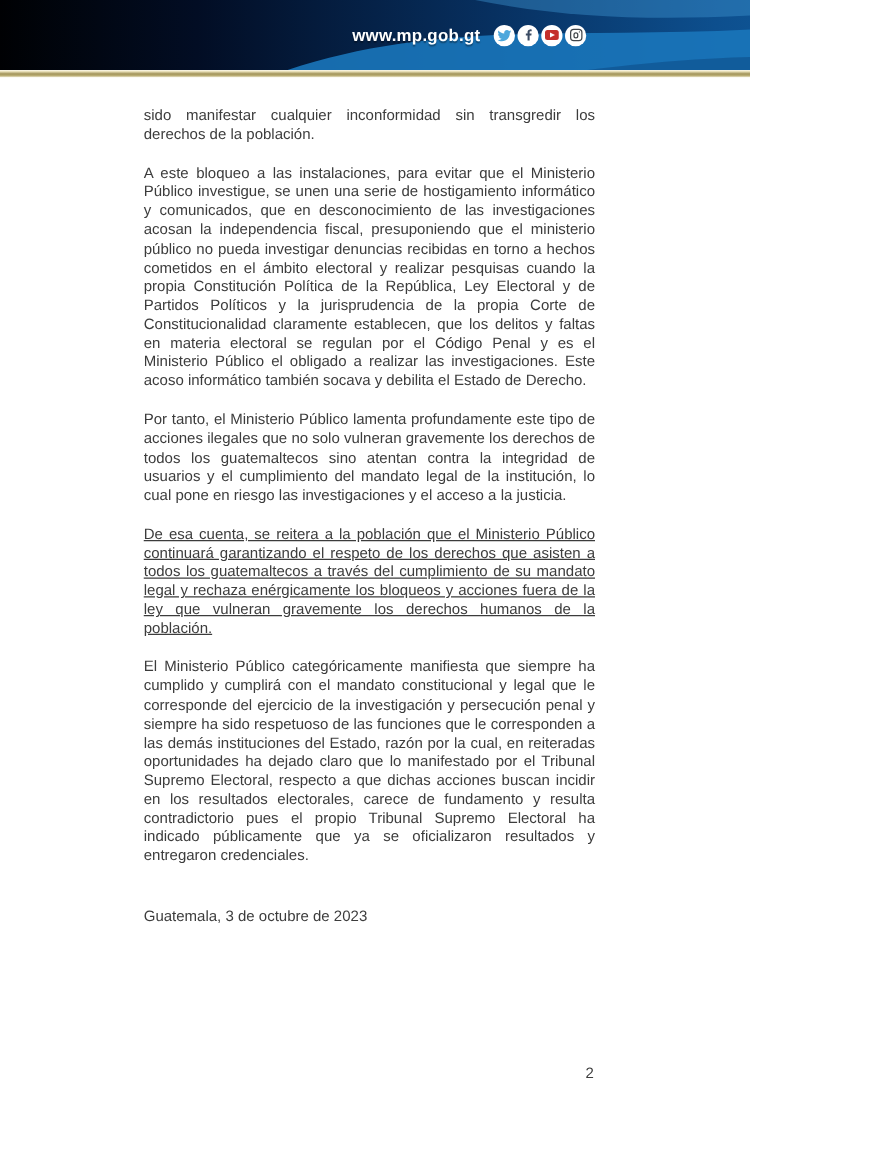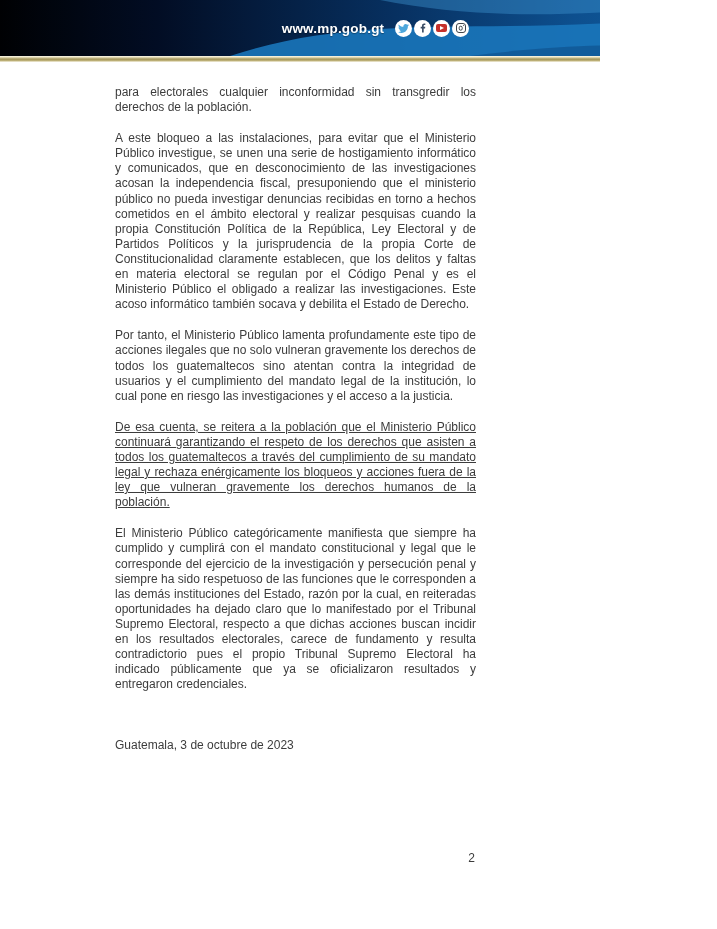--- a/index.html
+++ b/index.html
@@ -108,21 +108,21 @@
     line-height: 15.1px;
   }
   .doc p {
     text-align: justify;
     margin-bottom: 16px;
   }
   .doc p.gap-lg { margin-top: 13px; text-decoration: underline; }
   .doc p.gap-md { margin-top: 9px; }
   .date-line {
     text-align: right;
-    margin-top: 46px;
+    margin-top: 34px;
     margin-bottom: 0;
   }
   .page-number {
     position: absolute;
     top: 851px;
     right: 125px;
     color: #3c3c3c;
     font-size: 12px;
     line-height: 15px;
   }
@@ -162,21 +162,21 @@
               <span class="ig-dot"></span>
           </span>
         </span>
       </span>
     </div>
   </header>
 
   <div class="gold-line"></div>
 
   <main class="doc">
-    <p>para electorales cualquier inconformidad sin transgredir los derechos de la población.</p>
+    <p>sido manifestar cualquier inconformidad sin transgredir los derechos de la población.</p>
     <p>A este bloqueo a las instalaciones, para evitar que el Ministerio Público investigue, se unen  una serie de hostigamiento informático y comunicados, que en desconocimiento de las investigaciones acosan la independencia fiscal, presuponiendo que el ministerio público no pueda investigar denuncias recibidas en torno a hechos cometidos en el ámbito electoral y realizar pesquisas cuando la propia Constitución Política de la República, Ley Electoral y de Partidos Políticos y la jurisprudencia de la propia Corte de Constitucionalidad claramente establecen, que los delitos y faltas en materia electoral se regulan por el Código Penal y es el Ministerio Público el obligado a realizar las investigaciones. Este acoso informático también socava y debilita el Estado de Derecho.</p>
     <p>Por tanto, el Ministerio Público lamenta profundamente este tipo de acciones ilegales que no solo vulneran gravemente los derechos de todos los guatemaltecos sino atentan contra la integridad de usuarios y el cumplimiento del mandato legal de la institución, lo cual pone en riesgo las investigaciones y el acceso a la justicia.</p>
     <p class="gap-lg">De esa cuenta, se reitera a la población que el Ministerio Público continuará garantizando el respeto de los derechos que asisten a todos los guatemaltecos a través del cumplimiento de su mandato legal y rechaza enérgicamente los bloqueos y acciones fuera de la ley que vulneran gravemente los derechos humanos de la población.</p>
     <p class="gap-md">El Ministerio Público categóricamente manifiesta que siempre ha cumplido y cumplirá con el mandato constitucional y legal que le corresponde del ejercicio de la investigación y persecución penal y siempre ha sido respetuoso de las funciones que le corresponden a las demás instituciones del Estado, razón por la cual, en reiteradas oportunidades ha dejado claro que lo manifestado por el Tribunal Supremo Electoral, respecto a que dichas acciones buscan incidir en los resultados electorales, carece de fundamento y resulta contradictorio pues el propio Tribunal Supremo Electoral ha indicado públicamente que ya se oficializaron resultados y entregaron credenciales.</p>
     <p class="date-line">Guatemala, 3 de octubre de 2023</p>
   </main>
 
   <div class="page-number">2</div>
 
 </div>

